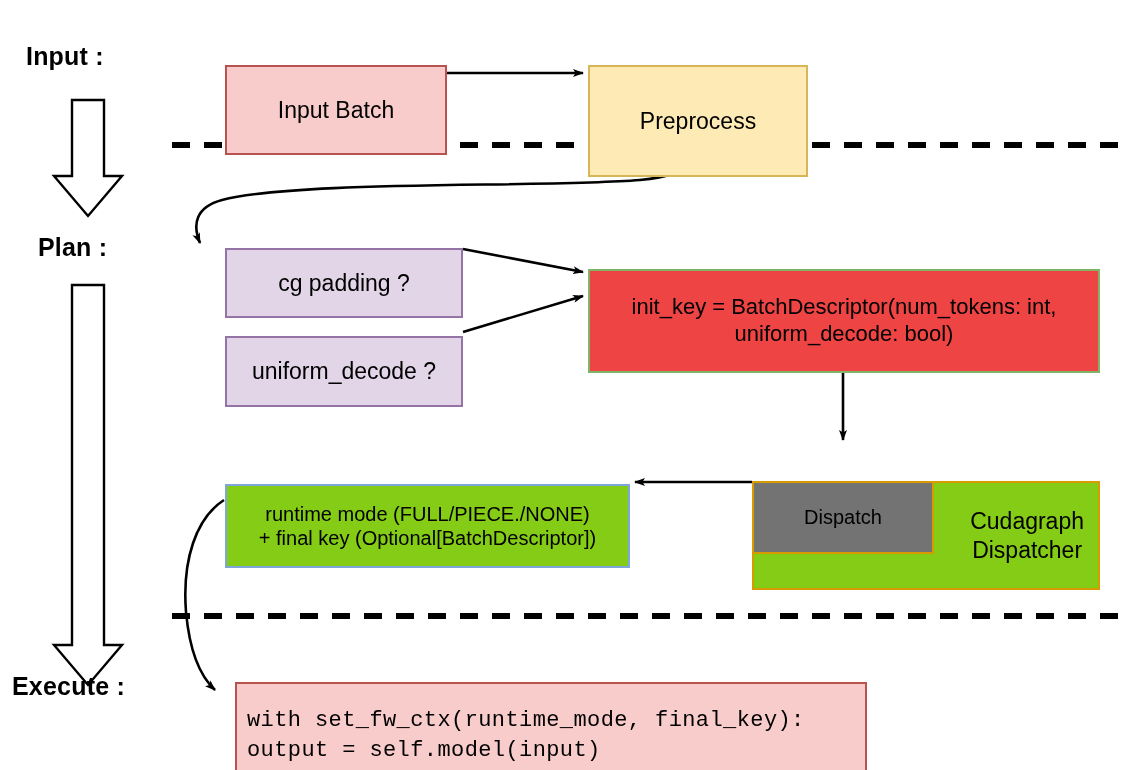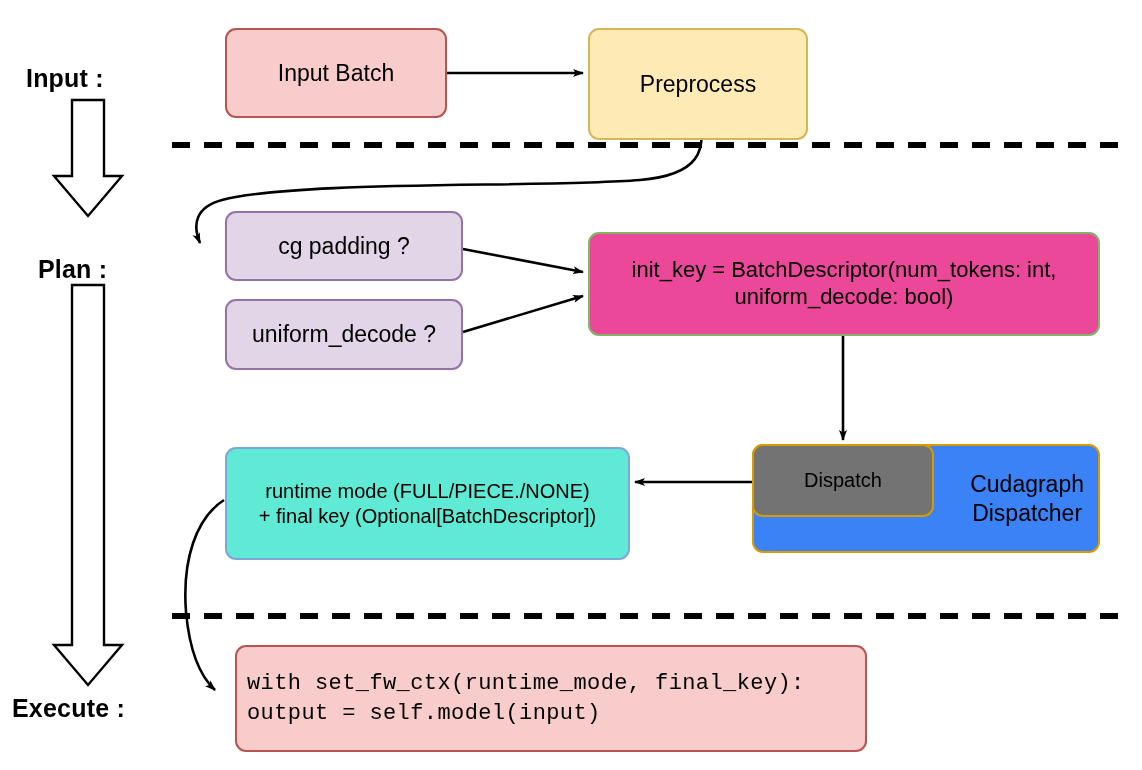--- a/index.html
+++ b/index.html
@@ -26,60 +26,60 @@
     height: 770px;
     pointer-events: none;
   }
   .node {
     position: absolute;
     box-sizing: border-box;
     display: flex;
     align-items: center;
     justify-content: center;
     text-align: center;
-    border-radius: 11px;
+    border-radius: 0;
     border-width: 2px;
     border-style: solid;
     color: #000000;
     line-height: 1.22;
     white-space: pre-line;
     padding: 2px 8px;
+    margin-top: 37px;
   }
   .stage-label {
     position: absolute;
     font-weight: bold;
     color: #000000;
     font-size: 25px;
     letter-spacing: 0.2px;
     white-space: nowrap;
-    margin-top: 22px;
   }
   .code-node {
     font-family: "Liberation Mono", "DejaVu Sans Mono", monospace;
     font-size: 22px;
     justify-content: flex-start;
     text-align: left;
     line-height: 1.35;
     padding-left: 10px;
     letter-spacing: 0.4px;
   }
   .n-input-batch   { left:225px; top:28px;  width:222px; height:90px;
                      background:#F8CCCA; border-color:#B85450; font-size:23px; }
   .n-preprocess    { left:588px; top:28px;  width:220px; height:112px;
                      background:#FDEAB4; border-color:#D6B656; font-size:23px; }
   .n-cg-padding    { left:225px; top:211px; width:238px; height:70px;
                      background:#E1D5E7; border-color:#9673A6; font-size:23px; }
   .n-uniform-dec   { left:225px; top:299px; width:238px; height:71px;
                      background:#E1D5E7; border-color:#9673A6; font-size:23px; }
   .n-init-key      { left:588px; top:232px; width:512px; height:104px;
-                     background:#ec4899; border-color:#82B366; font-size:22px; }
-  .n-runtime-mode  { left:225px; top:447px; width:405px; height:113px;
-                     background:#5eead4; border-color:#7EA6D9; font-size:20px; }
+                     background:#ef4444; border-color:#82B366; font-size:22px; }
+  .n-runtime-mode  { left:225px; top:447px; width:405px; height:84px;
+                     background:#84cc16; border-color:#7EA6D9; font-size:20px; }
   .n-cudagraph     { left:752px; top:444px; width:348px; height:109px;
-                     background:#3b82f6; border-color:#D79B00;
+                     background:#84cc16; border-color:#D79B00;
                      font-size:23px; justify-content:flex-end;
                      padding-right: 14px; }
   .n-dispatch      { left:752px; top:444px; width:182px; height:73px;
                      background:#737373; border-color:#D79B00; font-size:20px; }
   .n-code          { left:235px; top:645px; width:632px; height:107px;
                      background:#F8CCCA; border-color:#B85450; }
   .lbl-input   { left:26px;  top:42px;  }
   .lbl-plan    { left:38px;  top:233px; }
   .lbl-execute { left:12px;  top:672px; }
 </style>

